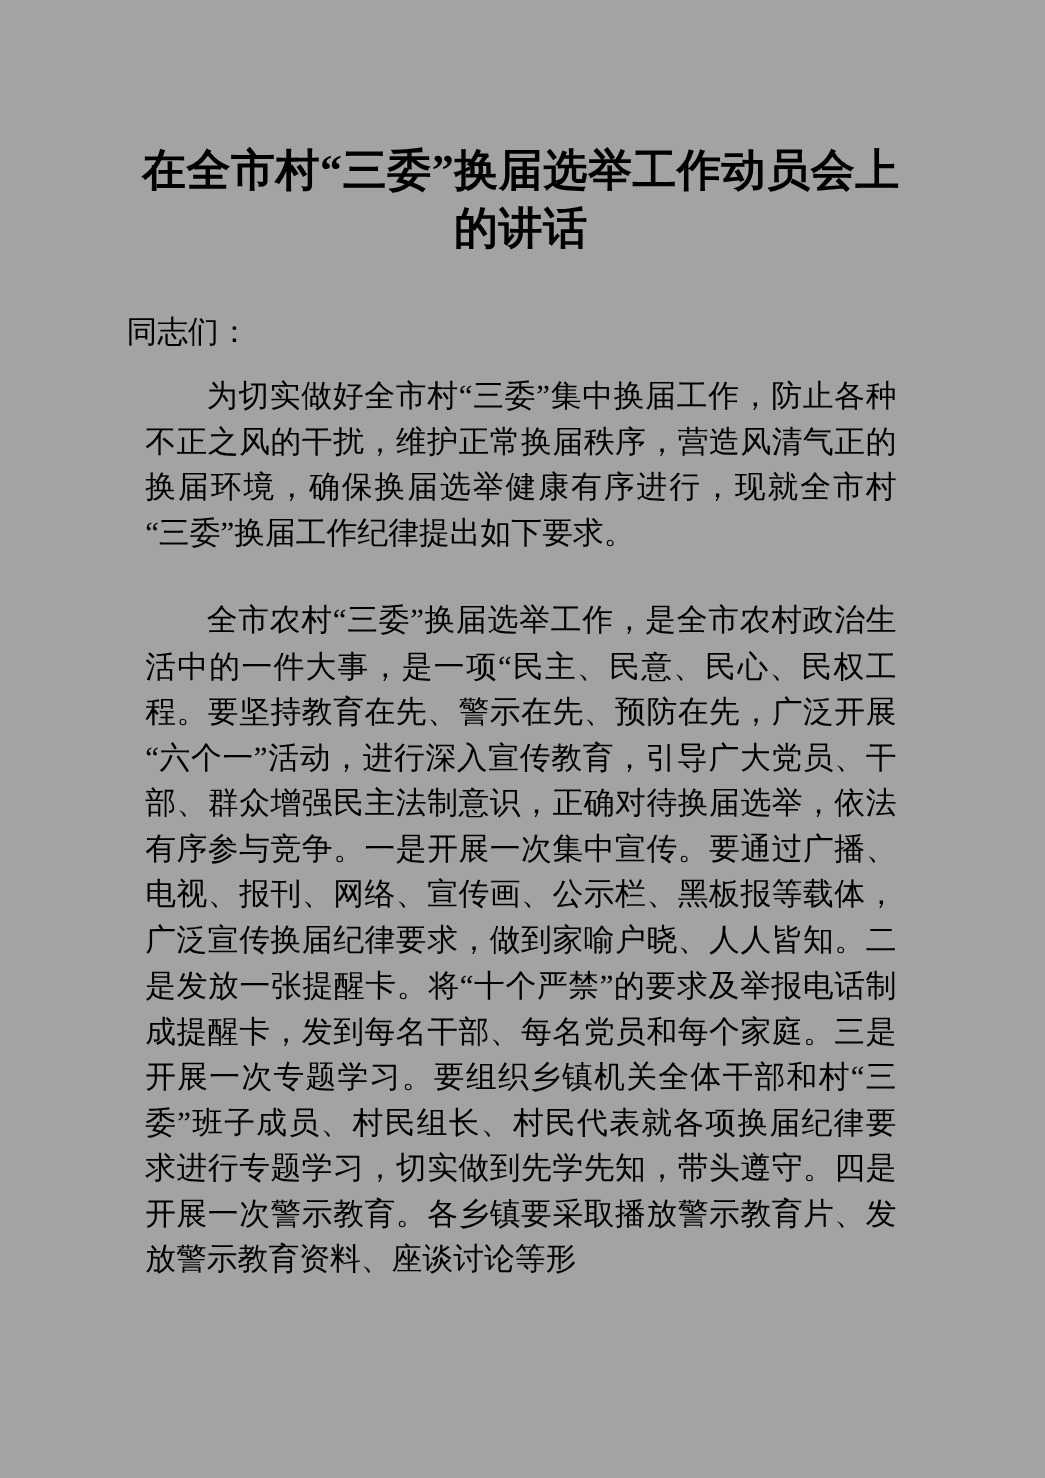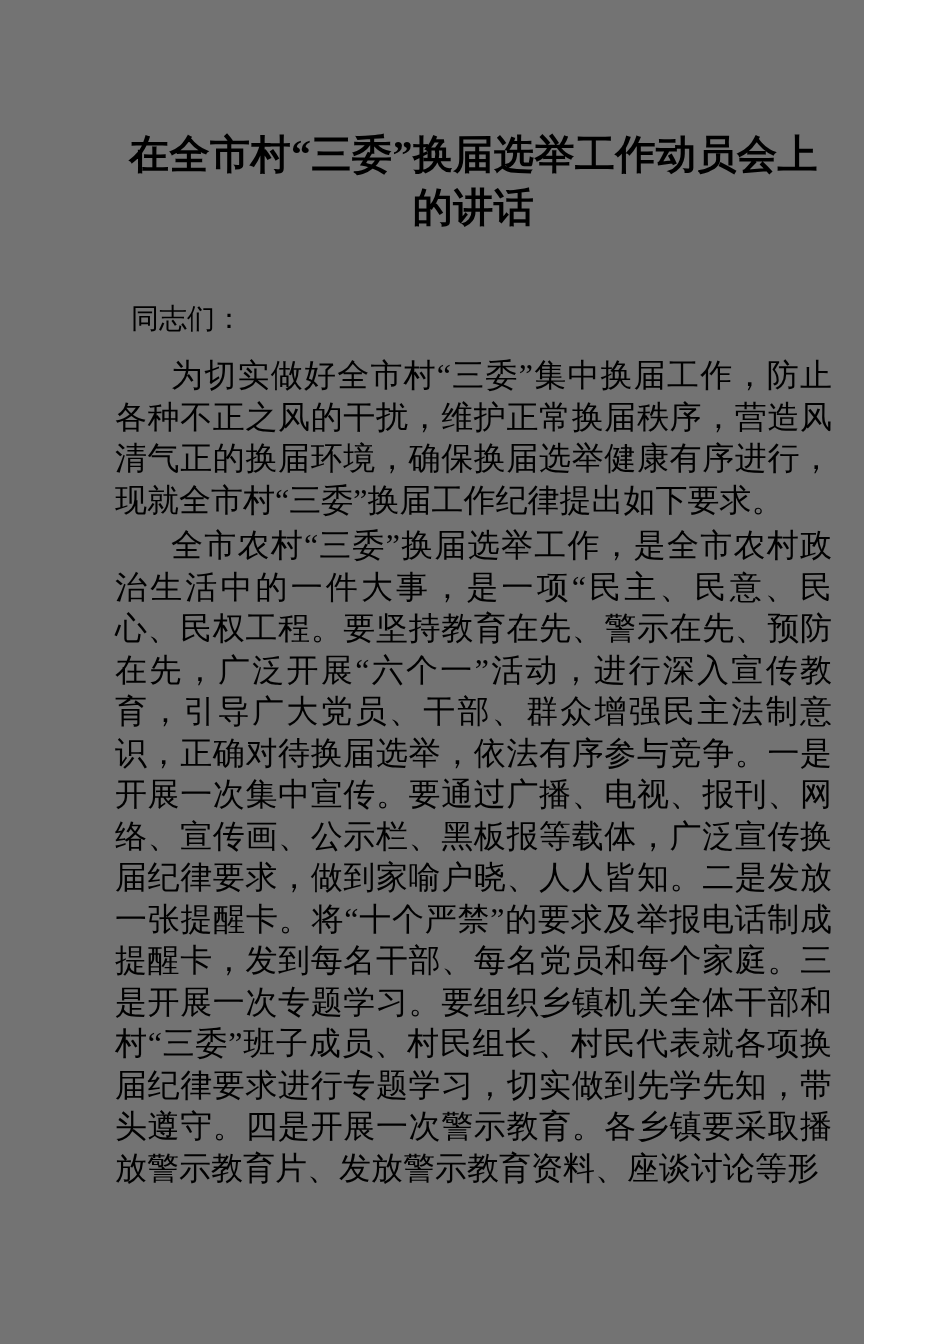--- a/index.html
+++ b/index.html
@@ -4,23 +4,23 @@
 <title>在全市村"三委"换届选举工作动员会上的讲话</title>
 <style>
   html, body {
     margin: 0;
     padding: 0;
     background: #ffffff;
   }
 
   .page {
     position: relative;
-    width: 864px;
+    width: 950px;
     height: 1344px;
-    background: #737373;
+    background: #a3a3a3;
     overflow: hidden;
     box-sizing: border-box;
   }
 
   .content {
     position: absolute;
     left: 115px;
     top: 0;
     width: 717px;
   }
@@ -36,32 +36,32 @@
     padding-top: 128px;
     letter-spacing: 0.5px;
     white-space: normal;
   }
 
   .salutation {
     font-family: "Liberation Serif", "DejaVu Serif", serif;
     font-size: 28px;
     line-height: 41px;
     color: #000000;
-    margin: 16px;
+    margin: 0;
     padding-top: 48px;
     text-align: justify;
     text-justify: inter-ideograph;
   }
 
   .body-para {
     font-family: "Liberation Serif", "DejaVu Serif", serif;
-    font-size: 32px;
+    font-size: 28px;
     line-height: 41.5px;
     color: #000000;
-    margin: 0;
+    margin: 17px;
     text-indent: 56px;
     text-align: justify;
     text-justify: inter-ideograph;
     word-break: break-all;
   }
 
   .section-heading {
     font-family: "Liberation Sans", "DejaVu Sans", sans-serif;
     font-weight: bold;
     font-size: 28px;

